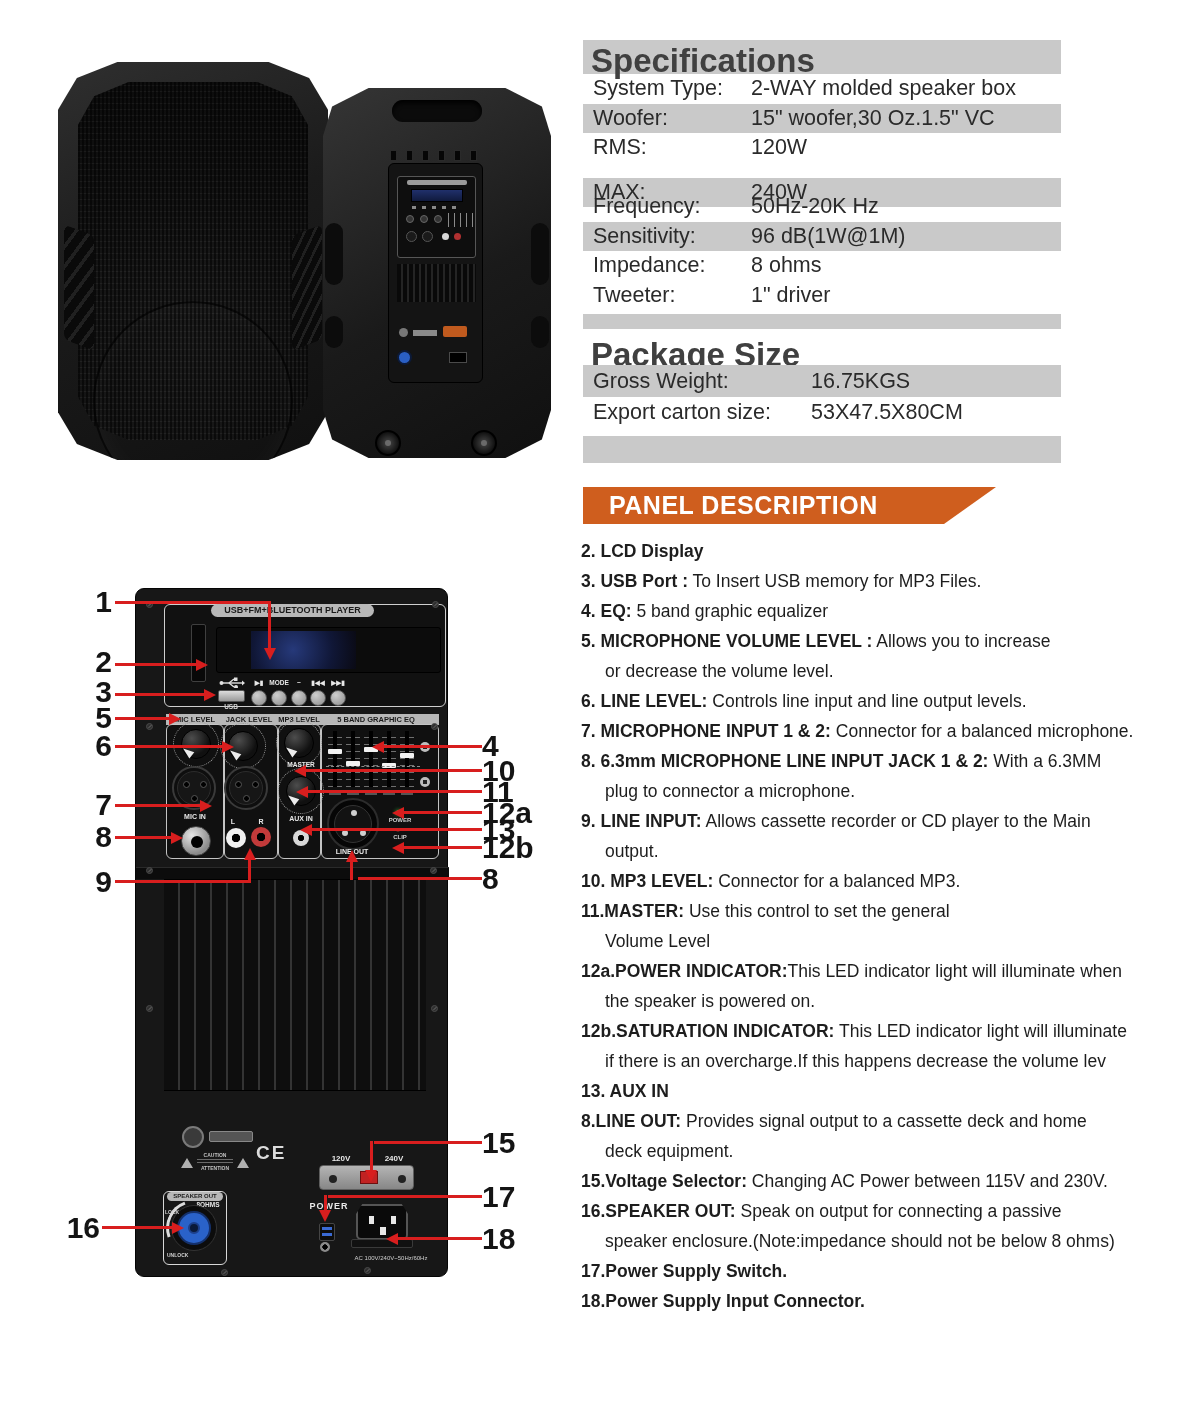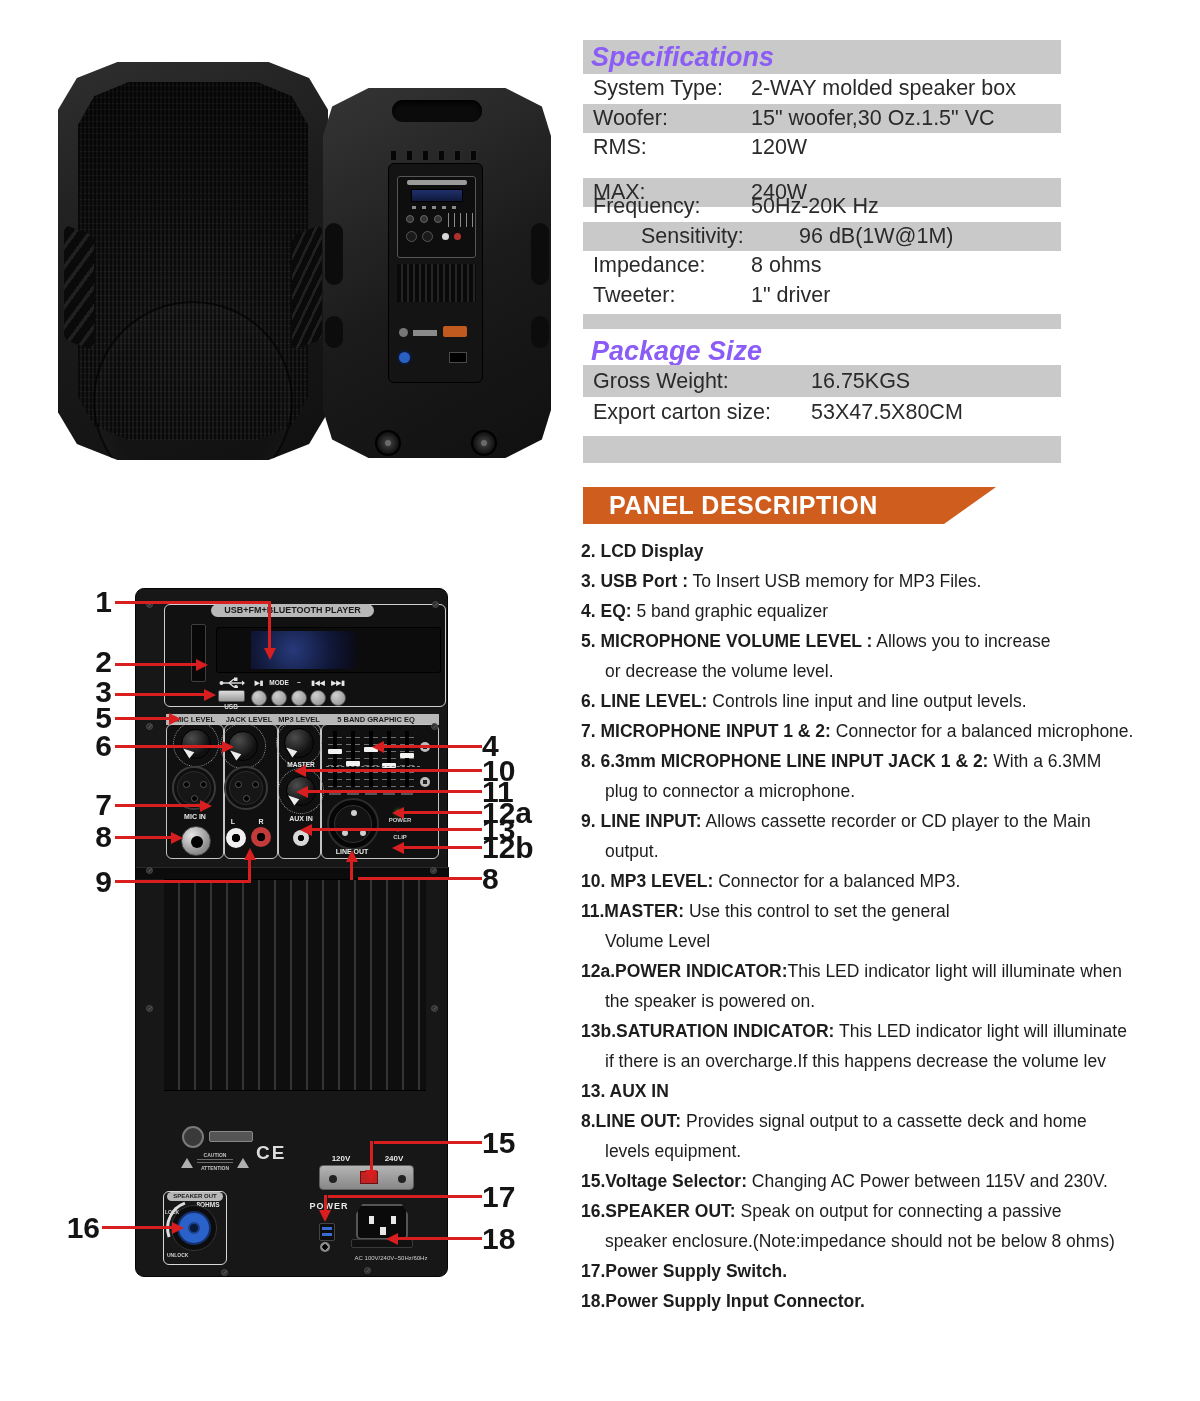--- a/index.html
+++ b/index.html
@@ -2,21 +2,21 @@
 <html><head>
 <meta charset="utf-8">
 <style>
   * { margin:0; padding:0; box-sizing:border-box; }
   body { background:#ffffff; font-family:"Liberation Sans", sans-serif; }
   #canvas { position:relative; width:1200px; height:1401px; background:#ffffff; overflow:hidden; }
   .abs { position:absolute; }
 
   
   .tband { position:absolute; left:583px; width:478px; background:#c9c9c9; }
-  .ttitle { position:absolute; left:583px; width:478px; font-size:27px; font-weight:bold; color:#8b5cf6; padding-left:8px;font-style:italic; }
+  .ttitle { position:absolute; left:583px; width:478px; font-size:33px; font-weight:bold; color:#404040; padding-left:8px; }
   .trow { position:absolute; left:583px; width:478px; font-size:21.5px; color:#2a2a2a; display:flex; align-items:center; }
   .trow.g { background:#c9c9c9; }
   .trow .tl { display:inline-block; padding-left:10px; }
   .spec .tl { width:168px; }
   .pkg .tl { width:228px; }
 
   
   .banner { position:absolute; left:583px; top:487px; width:413px; height:37px; background:#cf5e1e;
             clip-path:polygon(0 0,100% 0,calc(100% - 52px) 100%,0 100%);
             color:#ffffff; font-size:25px; font-weight:bold; line-height:37px; padding-left:26px; letter-spacing:.5px; }
@@ -159,21 +159,21 @@
         <span class="tv">120W</span>
       </div>
     <div class="trow g" style="top:162.5px;height:29.5px;margin-top:15px;">
         <span class="tl">MAX:</span>
         <span class="tv">240W</span>
       </div>
     <div class="trow" style="top:192px;height:29.5px;">
         <span class="tl">Frequency:</span>
         <span class="tv">50Hz-20K Hz</span>
       </div>
-    <div class="trow g" style="top:221.5px;height:29.5px;padding-left:48px;">
+    <div class="trow g" style="top:221.5px;height:29.5px;">
         <span class="tl">Sensitivity:</span>
         <span class="tv">96 dB(1W@1M)</span>
       </div>
     <div class="trow" style="top:251px;height:29.5px;">
         <span class="tl">Impedance:</span>
         <span class="tv">8 ohms</span>
       </div>
     <div class="trow" style="top:280.5px;height:29.5px;">
         <span class="tl">Tweeter:</span>
         <span class="tv">1" driver</span>
@@ -206,25 +206,25 @@
     <div class="dl"><b>7. MICROPHONE INPUT 1 &amp; 2:</b><span> Connector for a balanced microphone.</span></div>
     <div class="dl"><b>8. 6.3mm MICROPHONE LINE INPUT JACK 1 &amp; 2:</b><span> With a 6.3MM</span></div>
     <div class="dl ind"><b></b><span>plug to connector a microphone.</span></div>
     <div class="dl"><b>9. LINE INPUT:</b><span> Allows cassette recorder or CD player to the Main</span></div>
     <div class="dl ind"><b></b><span>output.</span></div>
     <div class="dl"><b>10. MP3 LEVEL:</b><span> Connector for a balanced MP3.</span></div>
     <div class="dl"><b>11.MASTER:</b><span> Use this control to set the general</span></div>
     <div class="dl ind"><b></b><span>Volume Level</span></div>
     <div class="dl"><b>12a.POWER INDICATOR:</b><span>This LED indicator light will illuminate when</span></div>
     <div class="dl ind"><b></b><span>the speaker is powered on.</span></div>
-    <div class="dl"><b>13b.SATURATION INDICATOR:</b><span> This LED indicator light will illuminate</span></div>
+    <div class="dl"><b>12b.SATURATION INDICATOR:</b><span> This LED indicator light will illuminate</span></div>
     <div class="dl ind"><b></b><span>if there is an overcharge.If this happens decrease the volume lev</span></div>
     <div class="dl"><b>13. AUX IN</b><span></span></div>
     <div class="dl"><b>8.LINE OUT:</b><span> Provides signal output to a cassette deck and home</span></div>
-    <div class="dl ind"><b></b><span>levels equipment.</span></div>
+    <div class="dl ind"><b></b><span>deck equipment.</span></div>
     <div class="dl"><b>15.Voltage Selector:</b><span> Changing AC Power between 115V and 230V.</span></div>
     <div class="dl"><b>16.SPEAKER OUT:</b><span> Speak on output for connecting a passive</span></div>
     <div class="dl ind"><b></b><span>speaker enclosure.(Note:impedance should not be below 8 ohms)</span></div>
     <div class="dl"><b>17.Power Supply Switch.</b><span></span></div>
     <div class="dl"><b>18.Power Supply Input Connector.</b><span></span></div>
   </div>
 
   <div class="panel">
 
     <div class="pbox" style="left:28px;top:15px;width:282px;height:103px;"></div>

